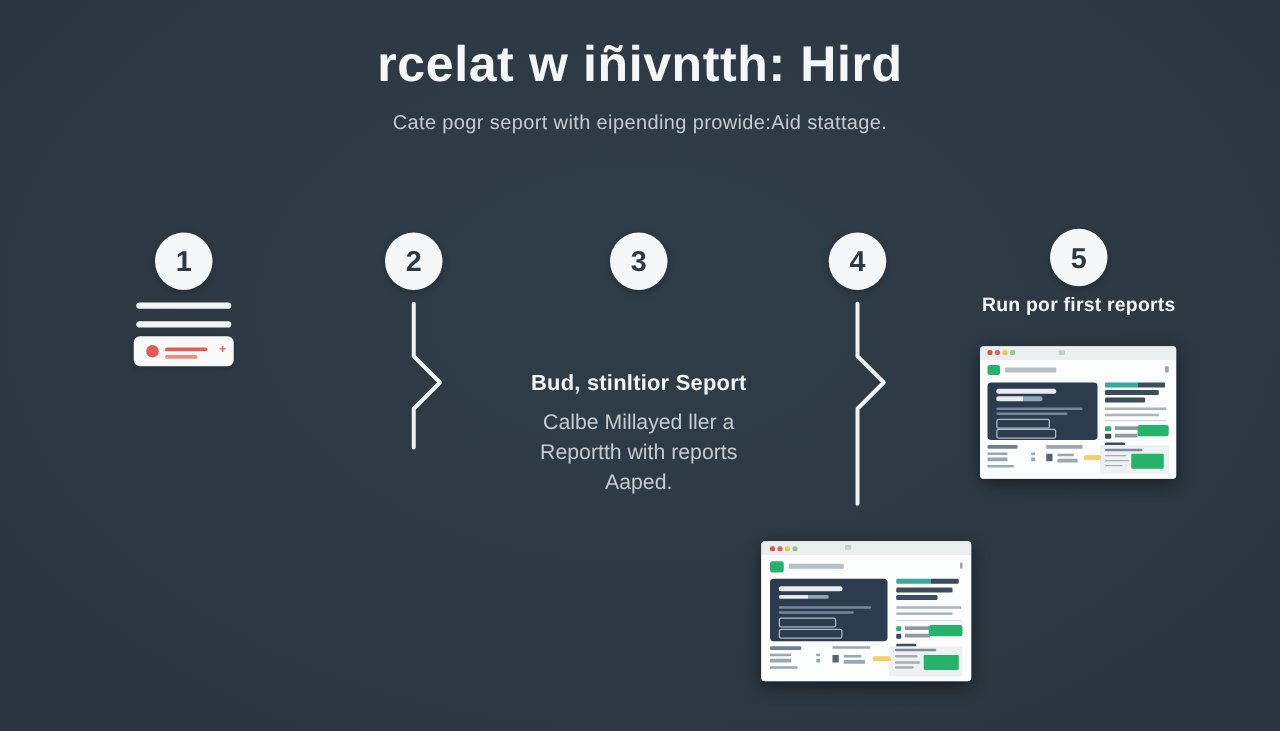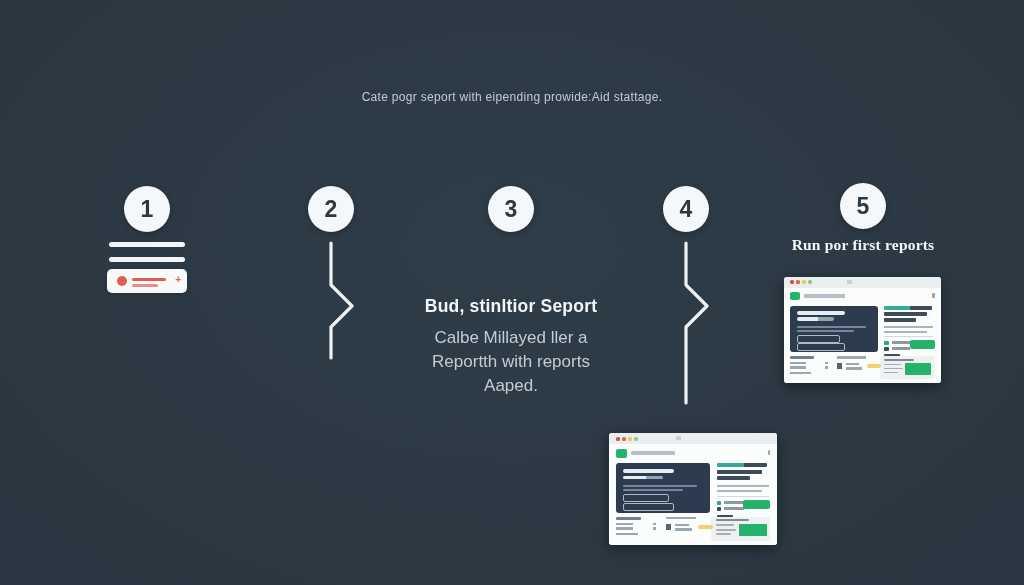--- a/index.html
+++ b/index.html
@@ -13,41 +13,41 @@
     position:absolute;inset:0;
     background:radial-gradient(ellipse at 50% 42%, #2f3d49 0%, #2b3842 75%, #293540 100%);
   }
   
   .title{
     position:absolute;left:0;top:30px;width:1024px;text-align:center;
     font-size:40px;font-weight:800;color:#f4f7f8;margin:0;letter-spacing:.5px;
   }
   .subtitle{
     position:absolute;left:0;top:90px;width:1024px;text-align:center;
-    font-size:12px;color:#c3ccd2;margin:0;letter-spacing:.3px;
+    font-size:16px;color:#c3ccd2;margin:0;letter-spacing:.3px;
   }
   
   .step{position:absolute;text-align:center;}
   .circle{
     width:46px;height:46px;border-radius:50%;background:#f5f7f8;
     color:#2c3944;font-size:23px;font-weight:bold;
     display:flex;align-items:center;justify-content:center;
     margin:0 auto;box-shadow:0 2px 6px rgba(0,0,0,.25);
   }
   .step1{left:32px;top:186px;width:230px;}
   .step2{left:306px;top:186px;width:50px;}
   .step3{left:401px;top:186px;width:220px;}
   .step4{left:661px;top:186px;width:50px;}
   .step5{left:753px;top:183px;width:220px;}
   .step-heading{
     margin:0;font-size:17.5px;font-weight:bold;color:#f3f6f7;letter-spacing:.2px;
   }
   .step1 .step-heading{margin-top:14px;}
   .step3 .step-heading{margin-top:64px;}
-  .step5 .step-heading{margin-top:7px;font-size:15.5px;font-family:Liberation Serif, serif;}
+  .step5 .step-heading{margin-top:7px;font-size:15.5px;}
   .step-body{
     margin:9px 0 0 0;font-size:17px;line-height:24px;color:#c3ccd2;white-space:pre-line;
   }
   
   .doc-icon{margin-top:4px;}
   .doc-bar{width:76px;height:5px;border-radius:3px;background:#f2f5f6;margin:10px auto 0 auto;}
   .doc-card{
     width:80px;height:24px;background:#f8fafa;border-radius:5px;margin:7px auto 0 auto;
     position:relative;box-shadow:0 1px 4px rgba(0,0,0,.2);
   }
@@ -109,20 +109,21 @@
   .bm1{left:34%;top:79%;width:3%;height:6.5%;background:#55656f;}
   .bm2{left:39.5%;top:79%;width:8%;height:2.5%;background:#9aa7ae;}
   .bm3{left:39.5%;top:83.5%;width:10%;height:2.5%;background:#9aa7ae;}
   .chip{left:53%;top:80%;width:9%;height:4.5%;background:#f2d06b;border-radius:2px;}
 </style>
 </head>
 <body>
 
 <div class="canvas">
 
+  <h1 class="title">rcelat w iñivntth: Hird</h1>
   <p class="subtitle">Cate pogr seport with eipending prowide:Aid stattage.</p>
 
   <section class="step step1">
     <div class="circle">1</div>
     <div class="doc-icon">
       <div class="doc-bar"></div>
       <div class="doc-bar"></div>
       <div class="doc-card">
         <span class="doc-dot"></span>
         <span class="doc-line1"></span>

